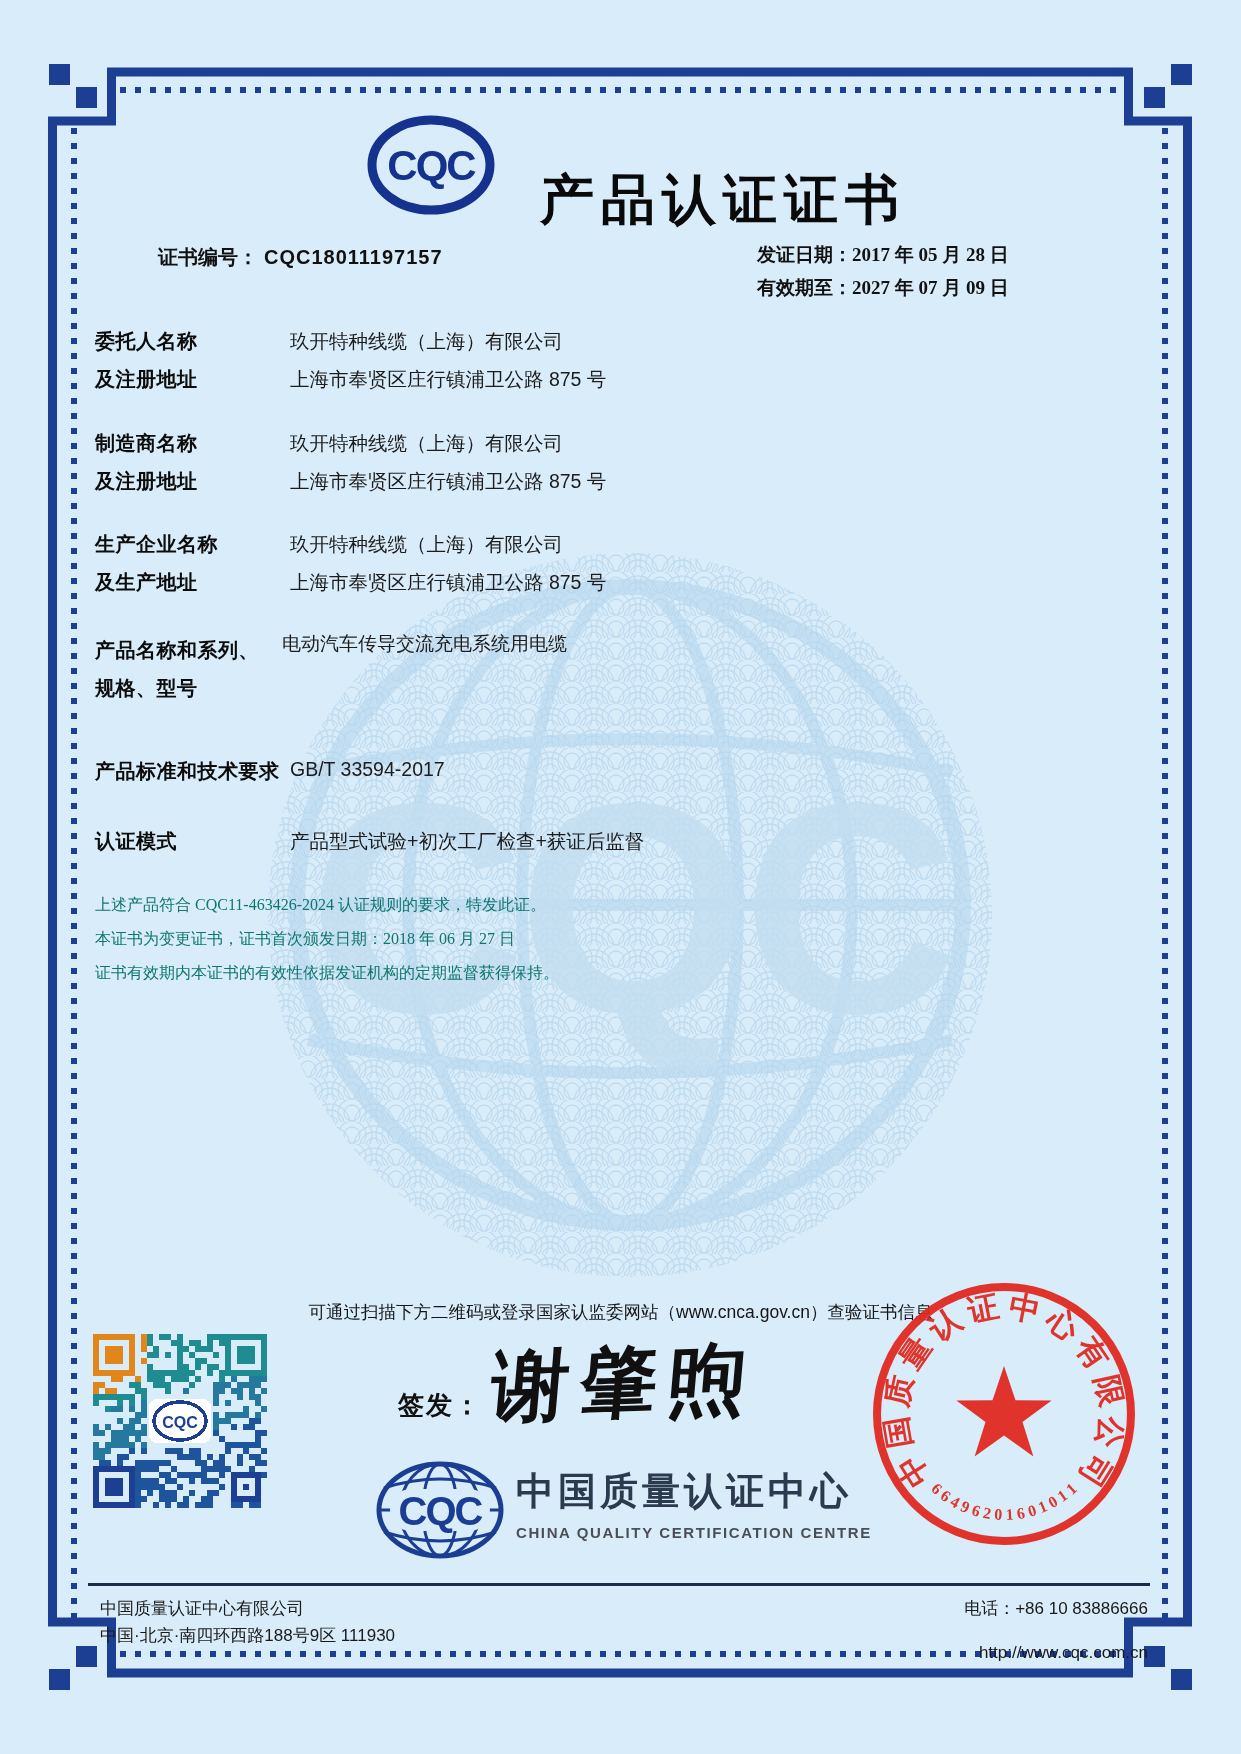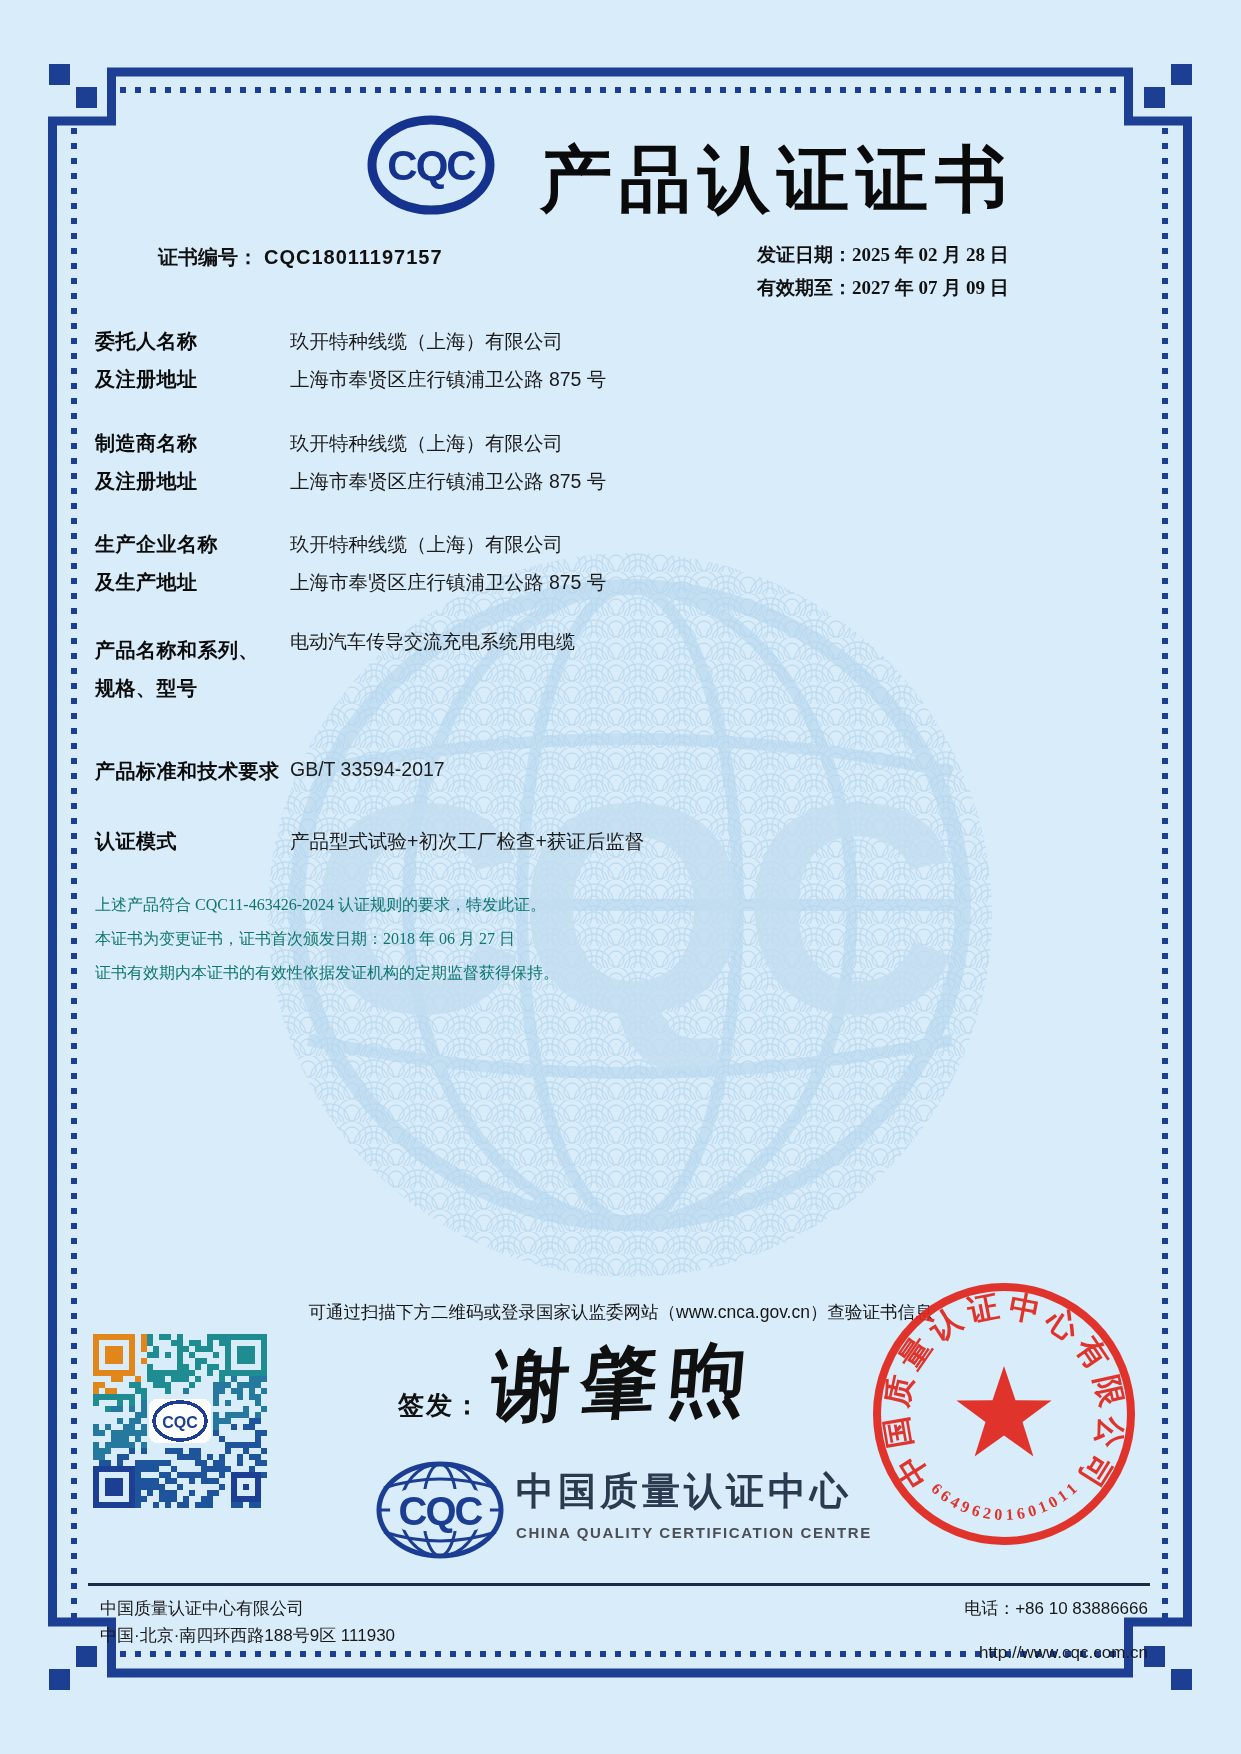--- a/index.html
+++ b/index.html
@@ -2,32 +2,32 @@
 <html><head>
 <meta charset="utf-8">
 <style>
   html,body{margin:0;padding:0;background:#d9ecf9;}
   .page{position:relative;width:1241px;height:1754px;background:#d9ecf9;overflow:hidden;
         font-family:"Liberation Sans",sans-serif;color:#111;}
   .abs{position:absolute;}
   svg{display:block;}
   .bgsvg{position:absolute;left:0;top:0;z-index:0;}
   .fg{z-index:2;}
-  .title{font-size:72px;font-weight:900;letter-spacing:7px;color:#0a0a0a;
-         font-family:"Liberation Sans",sans-serif;}
+  .title{font-size:54px;font-weight:900;letter-spacing:7px;color:#0a0a0a;
+         font-family:"Liberation Sans",sans-serif;margin-top:32px;}
   .kai{font-family:"Liberation Serif",serif;}
   .certno{font-size:20px;font-weight:bold;}
   .certno .val{font-family:"Liberation Sans",sans-serif;letter-spacing:1px;margin-left:6px;}
   .dateline{font-size:19px;font-weight:bold;line-height:33px;white-space:nowrap;}
   .flabel{font-size:20px;font-weight:bold;color:#0c0c0c;letter-spacing:.5px;}
   .fvalue{font-size:19.5px;color:#1c1c1c;}
   .fieldrow{position:absolute;left:95px;width:1030px;}
   .fieldrow .flabel{display:inline-block;width:195px;vertical-align:top;}
   .fieldrow .fvalue{display:inline-block;vertical-align:top;}
-  .prodval{position:absolute;left:290px;width:818px;font-size:19px;line-height:23.5px;color:#1c1c1c;font-family:Liberation Mono, monospace;}
+  .prodval{position:absolute;left:282px;width:818px;font-size:19px;line-height:23.5px;color:#1c1c1c;}
   .stmts{font-size:16px;line-height:34px;color:#0f766e;}
   .note{width:100%;text-align:center;font-size:17.5px;color:#161616;}
   .signlabel{font-size:26px;font-weight:bold;letter-spacing:2px;}
   .signame{font-size:78px;font-weight:bold;color:#101010;letter-spacing:10px;
            font-family:"Liberation Serif",serif;
            transform:rotate(-2deg) skewX(-7deg);transform-origin:left bottom;}
   .orgcn{font-size:38px;font-weight:bold;color:#2c3a50;letter-spacing:4px;}
   .orgen{font-size:15px;font-weight:bold;color:#4b4f55;letter-spacing:1.6px;margin-top:8px;}
   .divider{background:#1c2b47;height:3px;}
   .ft{font-size:17px;color:#1a1a1a;white-space:nowrap;}
@@ -94,21 +94,21 @@
   <svg class="abs fg" style="left:364px;top:110px" width="134" height="110" viewBox="0 0 134 110">
     <ellipse cx="67" cy="55" rx="59" ry="45" fill="none" stroke="#15328f" stroke-width="9"></ellipse>
     <text x="67" y="70" text-anchor="middle" font-size="42" font-weight="900" letter-spacing="-2" fill="#15328f" font-family="Liberation Sans, sans-serif">CQC</text>
   </svg>
   <div class="abs fg title" style="left:540px;top:132px">产品认证证书</div>
 
   <div class="abs fg certno kai" style="left:158px;top:244px">
     <span>证书编号：</span><span class="val">CQC18011197157</span>
   </div>
   <div class="abs fg dateline kai" style="left:757px;top:238px">
-    <span>发证日期：</span><span>2025 年 02 月 28 日</span>
+    <span>发证日期：</span><span>2017 年 05 月 28 日</span>
   </div>
   <div class="abs fg dateline kai" style="left:757px;top:271px">
     <span>有效期至：</span><span>2027 年 07 月 09 日</span>
   </div>
 
   <div class="fieldrow fg" style="top:328px">
     <span class="flabel">委托人名称</span><span class="fvalue">玖开特种线缆（上海）有限公司</span>
   </div>
   <div class="fieldrow fg" style="top:366px">
     <span class="flabel">及注册地址</span><span class="fvalue">上海市奉贤区庄行镇浦卫公路 875 号</span>

